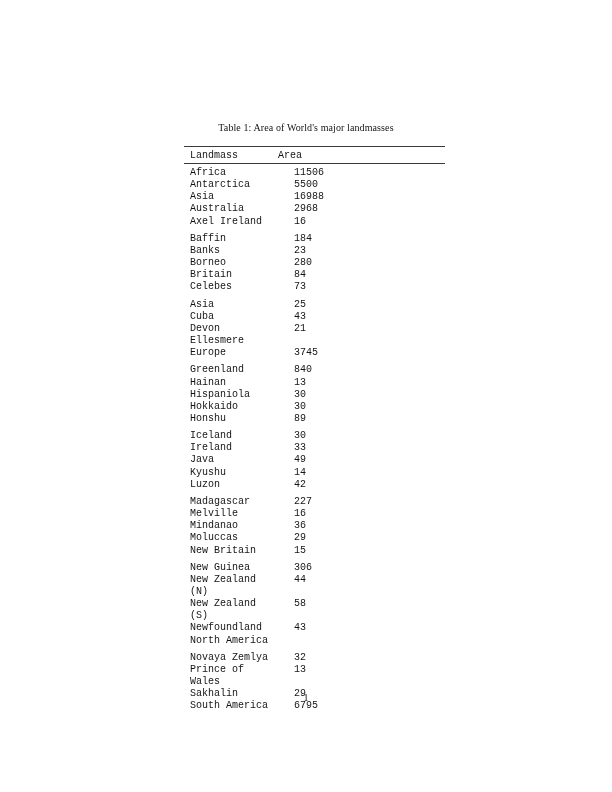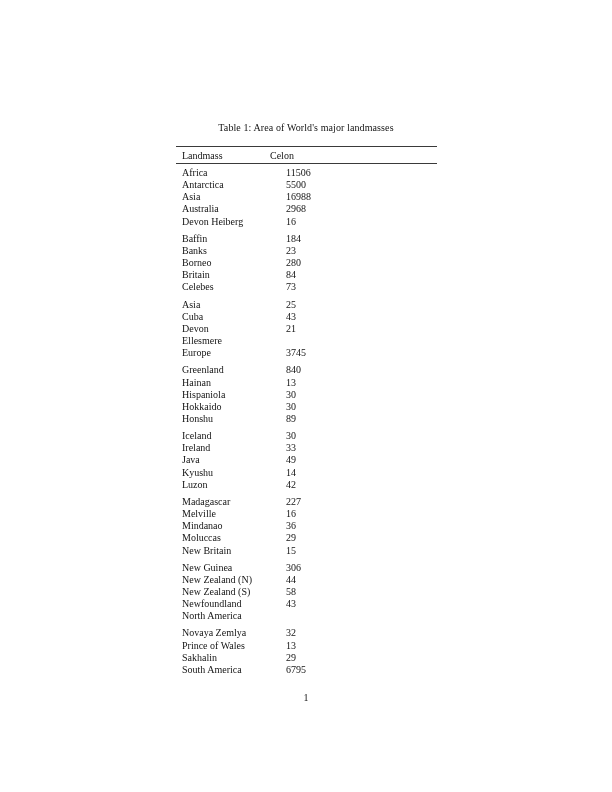--- a/index.html
+++ b/index.html
@@ -20,23 +20,24 @@
     position: absolute;
     top: 122px; left: 0;
     width: 612px;
     text-align: center;
     font-size: 10px;
     line-height: 12px;
     letter-spacing: 0.1px;
   }
   .lm-table {
     position: absolute;
-    left: 176px; top: 146px;
+    left: 184px; top: 146px;
     width: 261px;
     font-size: 10px;
+    font-family: Liberation Mono, monospace;
   }
   .thead {
     box-sizing: border-box;
     height: 18px;
     border-top: 1px solid #3a3a3a;
     border-bottom: 1px solid #3a3a3a;
     display: flex;
     align-items: center;
     padding-left: 6px;
   }
@@ -63,42 +64,42 @@
 </head>
 <body>
 
 <div class="doc-page">
 
   <div class="doc-title">Table 1: Area of World's major landmasses</div>
 
   <div class="lm-table">
     <div class="thead">
       <span class="col1">Landmass</span>
-      <span class="col2">Celon</span>
+      <span class="col2">Area</span>
     </div>
     <div class="tbody" id="tbody">
         <div class="group">
           <div class="row">
             <span class="col1">Africa</span>
             <span class="col2">11506</span>
           </div>
           <div class="row">
             <span class="col1">Antarctica</span>
             <span class="col2">5500</span>
           </div>
           <div class="row">
             <span class="col1">Asia</span>
             <span class="col2">16988</span>
           </div>
           <div class="row">
             <span class="col1">Australia</span>
             <span class="col2">2968</span>
           </div>
           <div class="row">
-            <span class="col1">Devon Heiberg</span>
+            <span class="col1">Axel Ireland</span>
             <span class="col2">16</span>
           </div>
         </div>
         <div class="group">
           <div class="row">
             <span class="col1">Baffin</span>
             <span class="col2">184</span>
           </div>
           <div class="row">
             <span class="col1">Banks</span>

